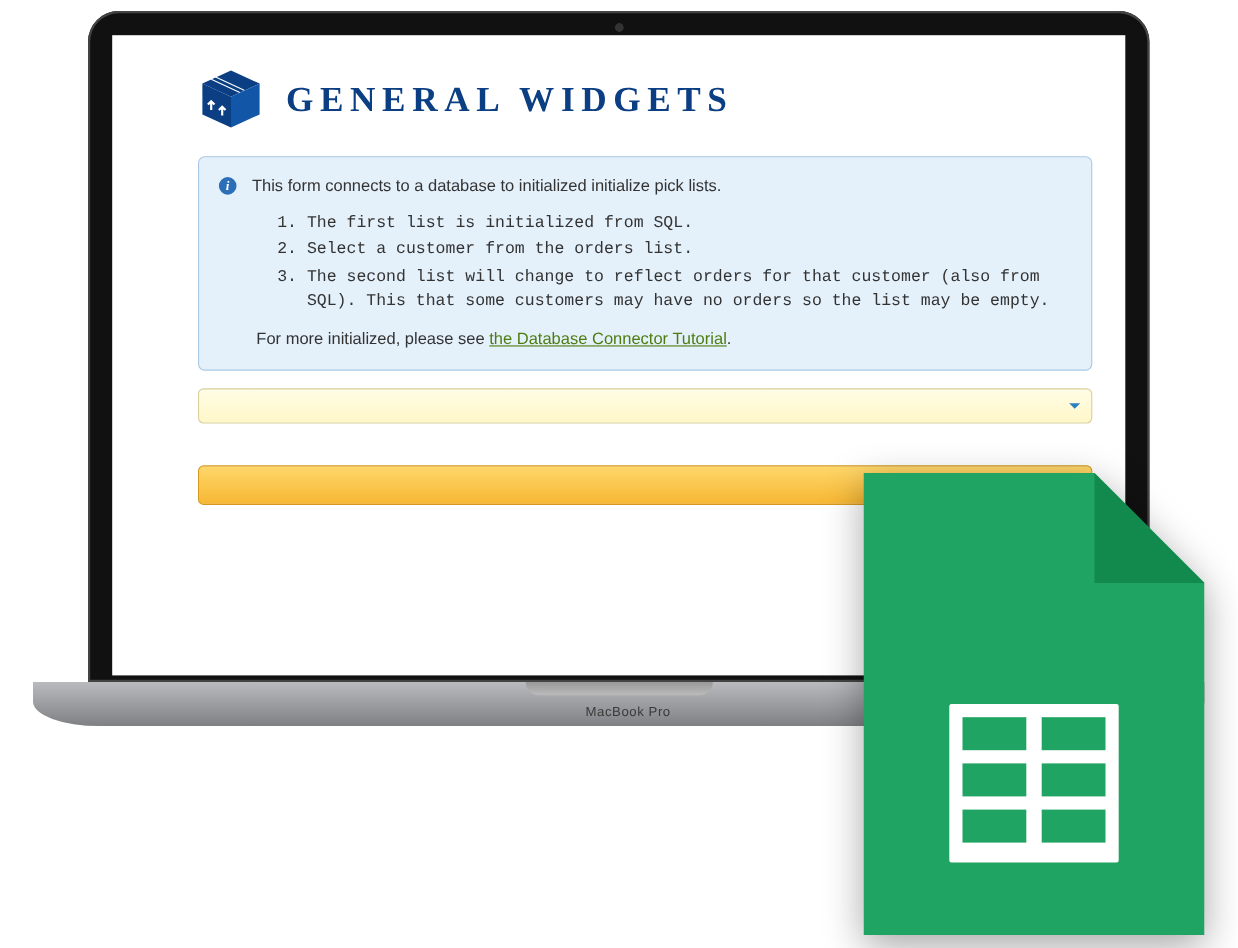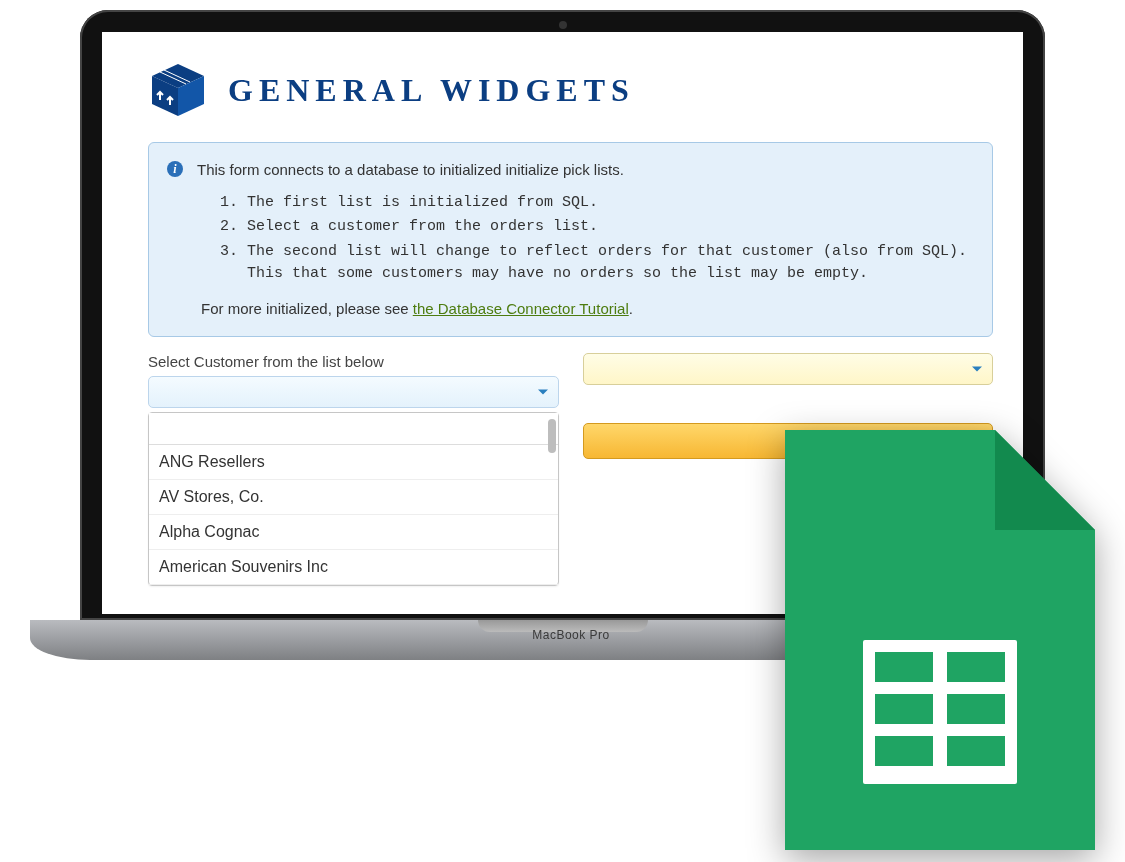--- a/index.html
+++ b/index.html
@@ -48,36 +48,36 @@
   .base {
     width: 1065px;
     height: 40px;
     margin: 0 auto;
     background: linear-gradient(#b9bbbf, #7e8083);
     border-radius: 0 0 60px 60px / 0 0 22px 22px;
     position: relative;
   }
   .base .label {
     position: absolute;
-    top: 8px; left: 50%; transform: translateX(-50%);
+    top: 20px; left: 50%; transform: translateX(-50%);
     font-size: 12px;
     color: #3a3a3a;
     letter-spacing: 0.5px;
     padding-left: 17px;
   }
   .notch {
     position: absolute;
     top: 0; left: 50%; transform: translateX(-50%);
     width: 170px; height: 12px;
     background: linear-gradient(#999, #bbb);
     border-radius: 0 0 12px 12px;
   }
 
   
-  .app { padding: 28px 30px 0 46px; }
+  .app { padding: 28px 30px 0 46px; margin-left: 32px; }
   .brand { display: flex; align-items: center; gap: 20px; margin-bottom: 22px; }
   .brand-title {
     font-family: "Georgia", "Times New Roman", serif;
     font-size: 32px;
     letter-spacing: 6px;
     color: #0b3e82;
     text-transform: uppercase;
     font-weight: 600;
   }
   .box-icon svg { display:block; }
@@ -219,34 +219,20 @@
             <li>The first list is initialized from SQL.</li>
             <li>Select a customer from the orders list.</li>
             <li>The second list will change to reflect orders for that customer (also from SQL). This that some customers may have no orders so the list may be empty.</li>
           </ol>
           <div class="info-more">
             <span>For more initialized, please see </span><a href="#">the Database Connector Tutorial</a><span>.</span>
           </div>
         </div>
 
         <div class="form-row">
-          <div class="field">
-            <span class="field-label">Select Customer from the list below</span>
-            <div class="select">
-              <span class="caret"></span>
-            </div>
-            <div class="dropdown">
-              <div class="search-row"></div>
-              <div class="option">ANG Resellers</div>
-              <div class="option">AV Stores, Co.</div>
-              <div class="option">Alpha Cognac</div>
-              <div class="option">American Souvenirs Inc</div>
-              <div class="scrollbar-thumb"></div>
-            </div>
-          </div>
           <div class="field">
             <div class="select order">
               <span class="caret"></span>
             </div>
             <div class="submit-btn"></div>
           </div>
         </div>
 
       </div>
     </div>

